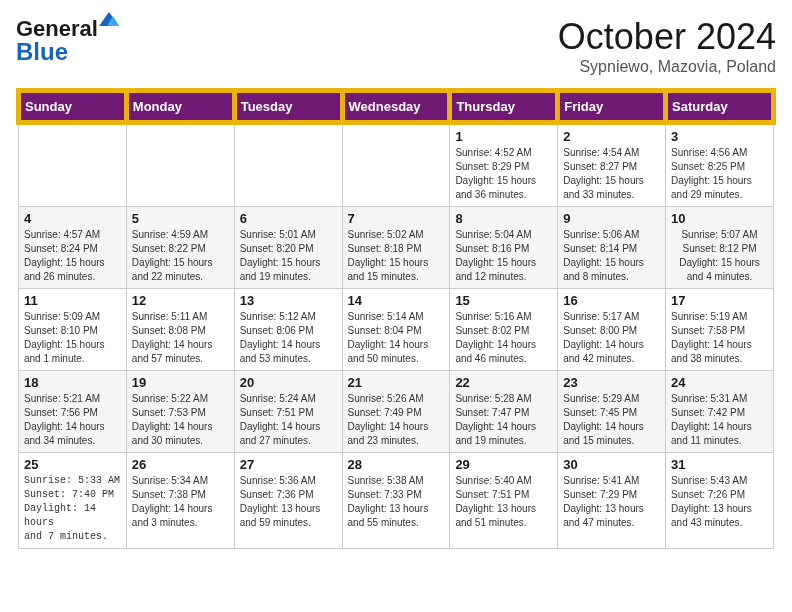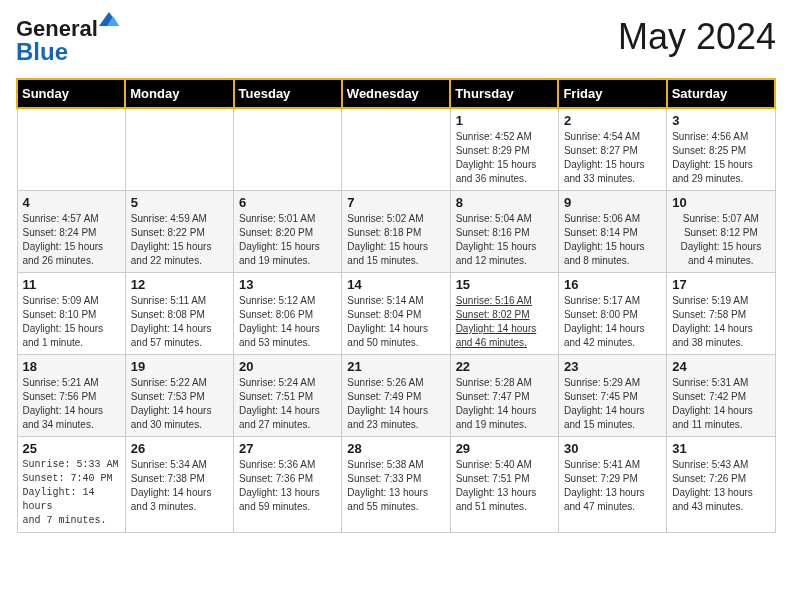--- a/index.html
+++ b/index.html
@@ -35,27 +35,27 @@
     .subtitle {
       font-size: 16px;
       color: #555;
     }
     table {
       width: 100%;
       border-collapse: collapse;
       table-layout: fixed;
     }
     thead tr th {
-      background: #000000;
+      background: #701a75;
       color: #fff;
       font-size: 13px;
       padding: 6px 4px;
       text-align: left;
       font-weight: bold;
-      border: 2px solid #eab308;
+      border: 5px solid #eab308;
     }
     tbody tr td {
       vertical-align: top;
       border: 1px solid #ccc;
       padding: 4px 5px;
       font-size: 11px;
       color: #222;
       height: 80px;
       background: #fff;
     }
@@ -84,21 +84,22 @@
     <div class="logo-row">
       <span style="font-size:22px;font-weight:bold;color:#1a1a1a;">General</span>
       <svg width="20" height="14" viewBox="0 0 20 14" style="margin-left:1px;margin-top:-4px;">
         <polygon points="0,14 10,0 20,14" fill="#1565c0"></polygon>
         <polygon points="8,14 14,4 20,14" fill="#42a5f5"></polygon>
       </svg>
     </div>
     <span style="font-size:24px;font-weight:bold;color:#1565c0;margin-top:-4px;">Blue</span>
   </div>
   <div class="title-block">
-    <div class="month-title">May 2024</div>
+    <div class="month-title">October 2024</div>
+    <div class="subtitle">Sypniewo, Mazovia, Poland</div>
   </div>
 </div>
 
 <table>
   <thead>
     <tr>
     <th>Sunday</th>
         <th>Monday</th>
         <th>Tuesday</th>
         <th>Wednesday</th>
@@ -210,21 +211,21 @@
         </td>
         <td>
           <span class="day-num">14</span>
           <div class="day-info" style="white-space: pre-line;">Sunrise: 5:14 AM
 Sunset: 8:04 PM
 Daylight: 14 hours
 and 50 minutes.</div>
         </td>
         <td>
           <span class="day-num">15</span>
-          <div class="day-info" style="white-space: pre-line; text-decoration: underline;">Sunrise: 5:16 AM
+          <div class="day-info" style="white-space: pre-line;">Sunrise: 5:16 AM
 Sunset: 8:02 PM
 Daylight: 14 hours
 and 46 minutes.</div>
         </td>
         <td>
           <span class="day-num">16</span>
           <div class="day-info" style="white-space: pre-line;">Sunrise: 5:17 AM
 Sunset: 8:00 PM
 Daylight: 14 hours
 and 42 minutes.</div>

